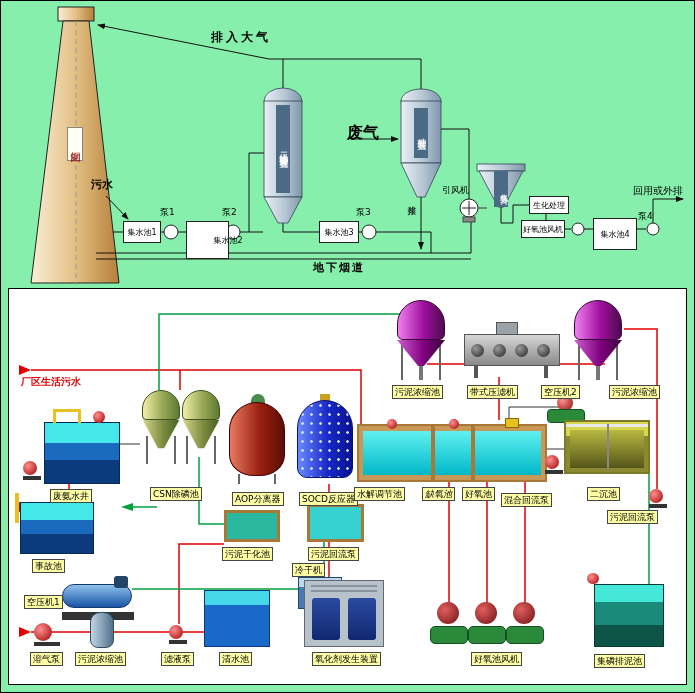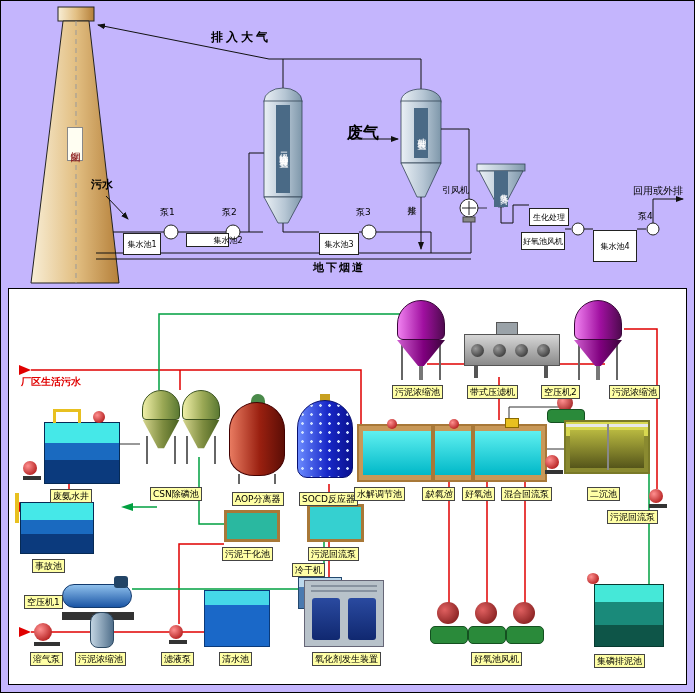--- a/index.html
+++ b/index.html
@@ -1,23 +1,23 @@
 <!DOCTYPE html>
 <html><head>
 <meta charset="utf-8">
 <style>
   html,body{margin:0;padding:0;background:#fff;font-family:"DejaVu Sans",sans-serif;}
-  #root{position:relative;width:695px;height:693px;background:#c4b5fd;border:1px solid #000;box-sizing:border-box;overflow:hidden;}
+  #root{position:relative;width:695px;height:693px;background:#86efac;border:1px solid #000;box-sizing:border-box;overflow:hidden;}
   .abs{position:absolute;}
   svg{position:absolute;left:0;top:0;}
   
   .toptext{position:absolute;color:#000;font-size:9px;line-height:1;white-space:nowrap;}
   .bold{font-weight:bold;}
   .boxlbl{position:absolute;background:#fff;border:1px solid #222;font-size:8px;color:#000;
-          display:flex;align-items:center;justify-content:center;box-sizing:border-box;white-space:nowrap;margin-top:12px;}
+          display:flex;align-items:center;justify-content:center;box-sizing:border-box;white-space:nowrap;}
   .vstrip{position:absolute;writing-mode:vertical-rl;text-orientation:upright;background:#4a6a86;color:#fff;
           font-size:9px;width:14px;text-align:center;box-sizing:border-box;padding:2px 0;letter-spacing:1px;}
   .vplain{position:absolute;writing-mode:vertical-rl;text-orientation:upright;color:#111;font-size:9px;}
   
   #bottom{position:absolute;left:7px;top:287px;width:679px;height:397px;border:1px solid #000;box-sizing:border-box;background:#fff;}
   .lbl{position:absolute;background:#ffffa6;border:1px solid #444;font-size:9px;line-height:12px;padding:0 2px;
        color:#000;white-space:nowrap;z-index:5;}
   .rednote{position:absolute;color:#e00000;font-weight:bold;font-size:10px;white-space:nowrap;z-index:5;}
   .pump{position:absolute;z-index:3;}
   .pump .body{width:14px;height:14px;border-radius:50%;background:radial-gradient(circle at 35% 35%,#ff9090,#a00000);}
@@ -126,21 +126,21 @@
     <div class="toptext bold" style="left:210px;top:30px;font-size:12px;letter-spacing:3px;">排入大气</div>
     <div class="vstrip" style="left:66px;top:126px;height:34px;width:16px;background:#fffef2;color:#8b1a1a;border:1px solid #888;font-size:10px;">烟囱</div>
     <div class="toptext bold" style="left:90px;top:178px;font-size:11px;">污水</div>
 
     <div class="toptext" style="left:159px;top:207px;">泵1</div>
     <div class="toptext" style="left:221px;top:207px;">泵2</div>
     <div class="toptext" style="left:355px;top:207px;">泵3</div>
     <div class="toptext" style="left:637px;top:211px;">泵4</div>
 
     <div class="boxlbl" style="left:122px;top:220px;width:38px;height:22px;text-align:center;">集水池1</div>
-    <div class="boxlbl" style="left:185px;top:220px;width:38px;height:14px;padding-left:41px;">集水池2</div>
+    <div class="boxlbl" style="left:185px;top:220px;width:38px;height:38px;padding-left:41px;">集水池2</div>
     <div class="boxlbl" style="left:318px;top:220px;width:40px;height:22px;">集水池3</div>
     <div class="boxlbl" style="left:592px;top:217px;width:44px;height:32px;">集水池4</div>
     <div class="boxlbl" style="left:528px;top:195px;width:40px;height:18px;">生化处理</div>
     <div class="boxlbl" style="left:520px;top:219px;width:44px;height:18px;">好氧池风机</div>
 
     <div class="vstrip" style="left:275px;top:104px;height:88px;">二级络合处理装置</div>
     <div class="vstrip" style="left:413px;top:107px;height:50px;">处理装置</div>
     <div class="vstrip" style="left:493px;top:170px;height:36px;font-size:8px;padding:1px 0;">水气分离</div>
     <div class="vplain" style="left:404px;top:198px;height:26px;">排浆</div>
 
@@ -346,21 +346,21 @@
     <div class="lbl" style="left:458px;top:96px;">带式压滤机</div>
     <div class="lbl" style="left:532px;top:96px;">空压机2</div>
     <div class="lbl" style="left:600px;top:96px;">污泥浓缩池</div>
     <div class="lbl" style="left:41px;top:200px;">废氨水井</div>
     <div class="lbl" style="left:141px;top:198px;">CSN除磷池</div>
     <div class="lbl" style="left:223px;top:203px;">AOP分离器</div>
     <div class="lbl" style="left:290px;top:203px;">SOCD反应器</div>
     <div class="lbl" style="left:345px;top:198px;">水解调节池</div>
     <div class="lbl" style="left:413px;top:198px;font-style:italic;">缺氧池</div>
     <div class="lbl" style="left:453px;top:198px;">好氧池</div>
-    <div class="lbl" style="left:492px;top:198px;">混合回流泵</div>
+    <div class="lbl" style="left:492px;top:204px;">混合回流泵</div>
     <div class="lbl" style="left:578px;top:198px;">二沉池</div>
     <div class="lbl" style="left:598px;top:221px;">污泥回流泵</div>
     <div class="lbl" style="left:23px;top:270px;">事故池</div>
     <div class="lbl" style="left:213px;top:258px;">污泥干化池</div>
     <div class="lbl" style="left:299px;top:258px;">污泥回流泵</div>
     <div class="lbl" style="left:283px;top:274px;">冷干机</div>
     <div class="lbl" style="left:15px;top:306px;">空压机1</div>
     <div class="lbl" style="left:21px;top:363px;">溶气泵</div>
     <div class="lbl" style="left:66px;top:363px;">污泥浓缩池</div>
     <div class="lbl" style="left:152px;top:363px;">滤液泵</div>

